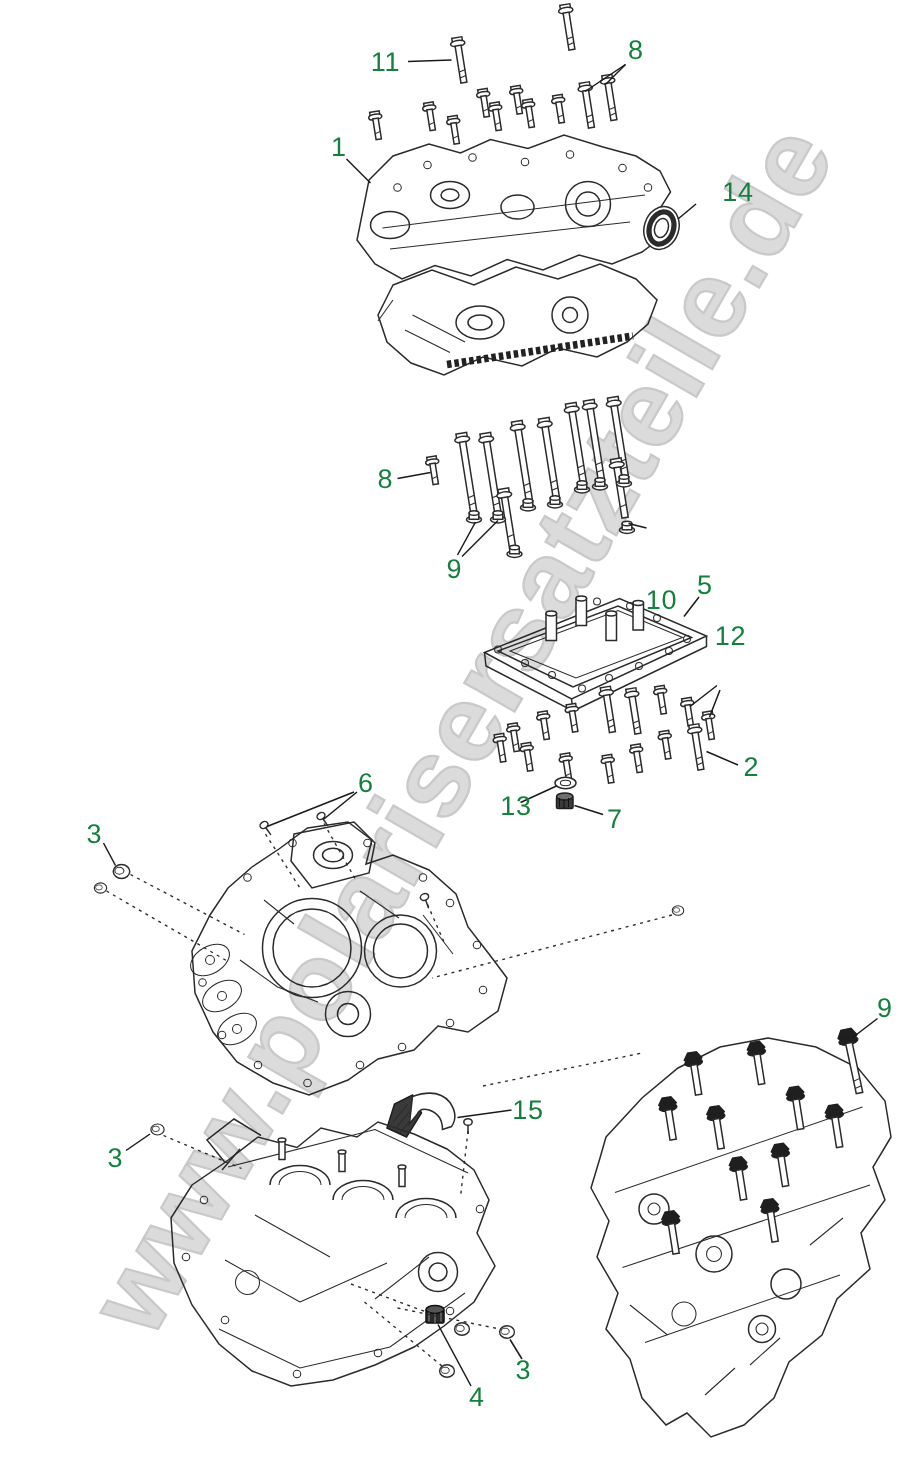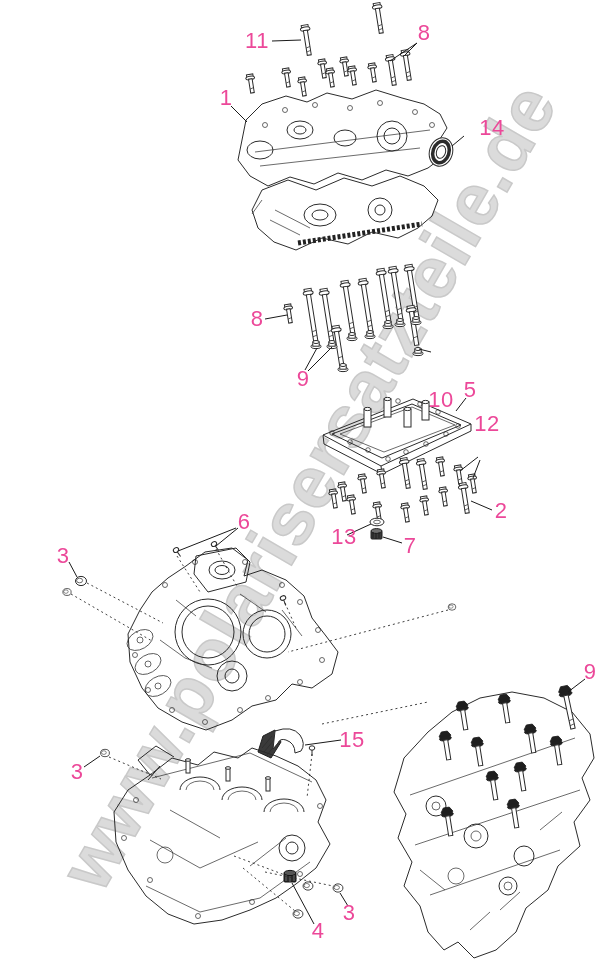--- a/index.html
+++ b/index.html
@@ -16,21 +16,21 @@
   }
   #art{position:absolute;left:0;top:0;z-index:1;}
   .ln{fill:none;stroke:#2b2b2b;stroke-width:1;}
   .wh{fill:#ffffff;stroke:#2b2b2b;stroke-width:1;}
   .dk{fill:#1f1f1f;stroke:#1f1f1f;stroke-width:0.8;}
   .thin{fill:none;stroke:#2b2b2b;stroke-width:0.7;}
   .dot{fill:none;stroke:#2b2b2b;stroke-width:0.9;stroke-dasharray:2 3;}
   #leader-layer line{stroke:#1a1a1a;stroke-width:1;}
   .callout{
     position:absolute;z-index:2;transform:translate(-50%,-50%);
-    font-size:22px;color:#ec4899;line-height:1;letter-spacing:0.5px;
+    font-size:18px;color:#15803d;line-height:1;letter-spacing:0.5px;
   }
   .copyright{
     position:absolute;left:407px;top:630px;z-index:2;
     font-size:15.5px;color:#141414;
   }
 </style>
 </head>
 <body>
 
 <div id="stage">

